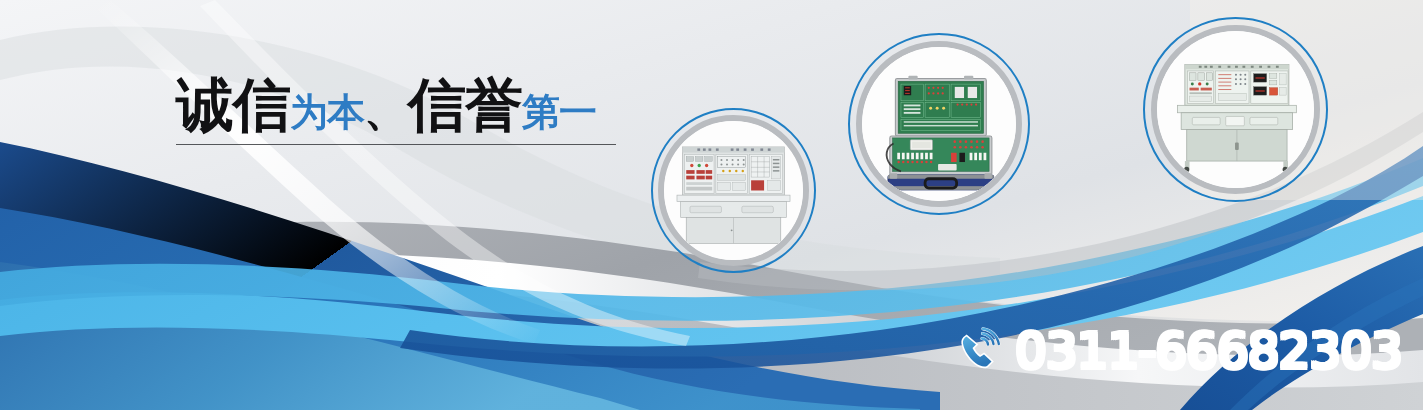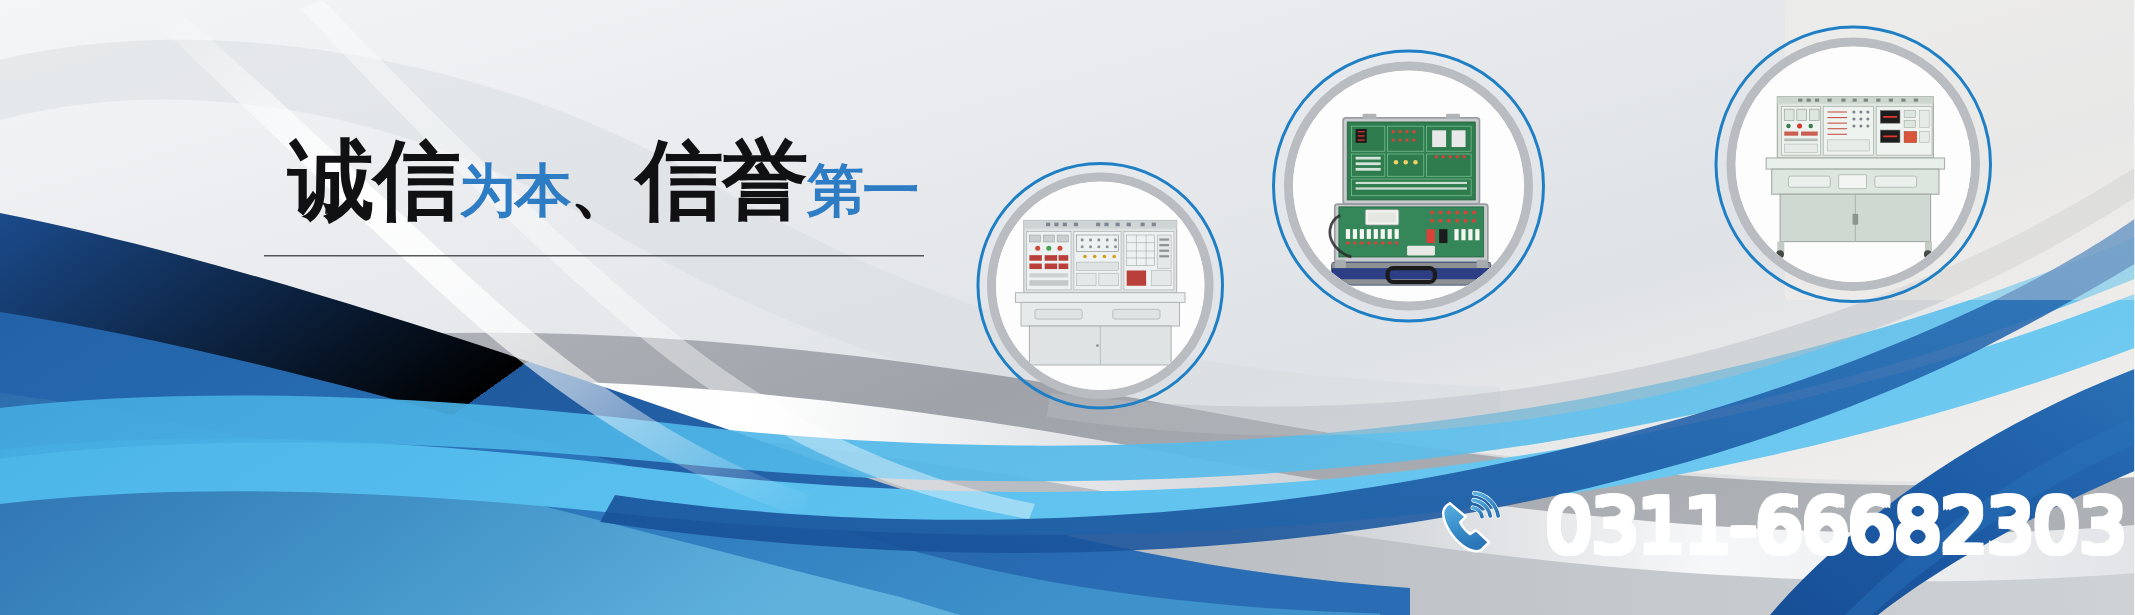--- a/index.html
+++ b/index.html
@@ -21,21 +21,21 @@
   .slogan-block{
     position:absolute;
     left:176px;
     top:76px;
     width:450px;
     z-index:6;
   }
   .slogan-main{
     white-space:nowrap;
     line-height:1;
-    margin:16px;
+    margin:0;
     padding:0 0 4px 0;
     font-weight:bold;
   }
   .sl-big{
     font-size:58px;
     font-weight:bold;
     color:#111113;
     letter-spacing:-1px;
     vertical-align:baseline;
   }
@@ -103,21 +103,21 @@
   #circle-3{left:1143px;top:17px;width:185px;height:185px;}
   #circle-3 .gray-ring{inset:8px;}
 
   
   .phone-block{
     position:absolute;
     left:955px;
     top:326px;
     display:flex;
     align-items:center;
-    gap:27px;
+    gap:12px;
     z-index:7;
   }
   .phone-icon{width:48px;height:48px;display:block;}
   .phone-number{
     font-family:"DejaVu Sans","Liberation Sans",sans-serif;
     font-size:50px;
     font-weight:normal;
     letter-spacing:-1px;
     background:linear-gradient(180deg,#2f87c9 0%,#2e7cc0 40%,#2a6fb2 100%);
     -webkit-background-clip:text;

